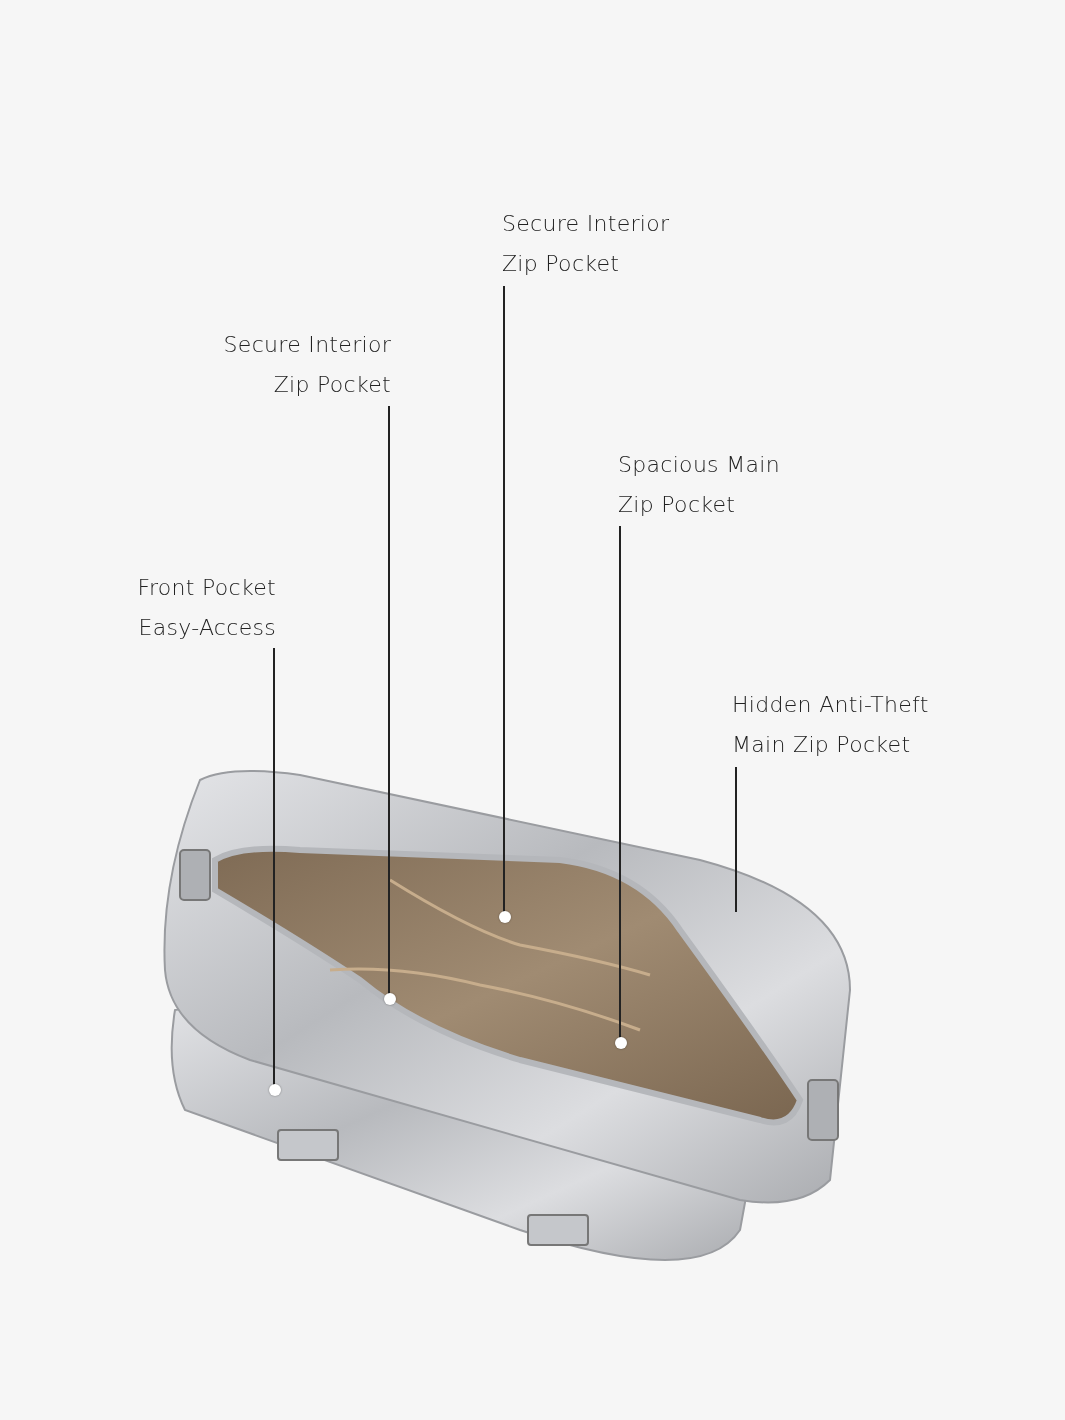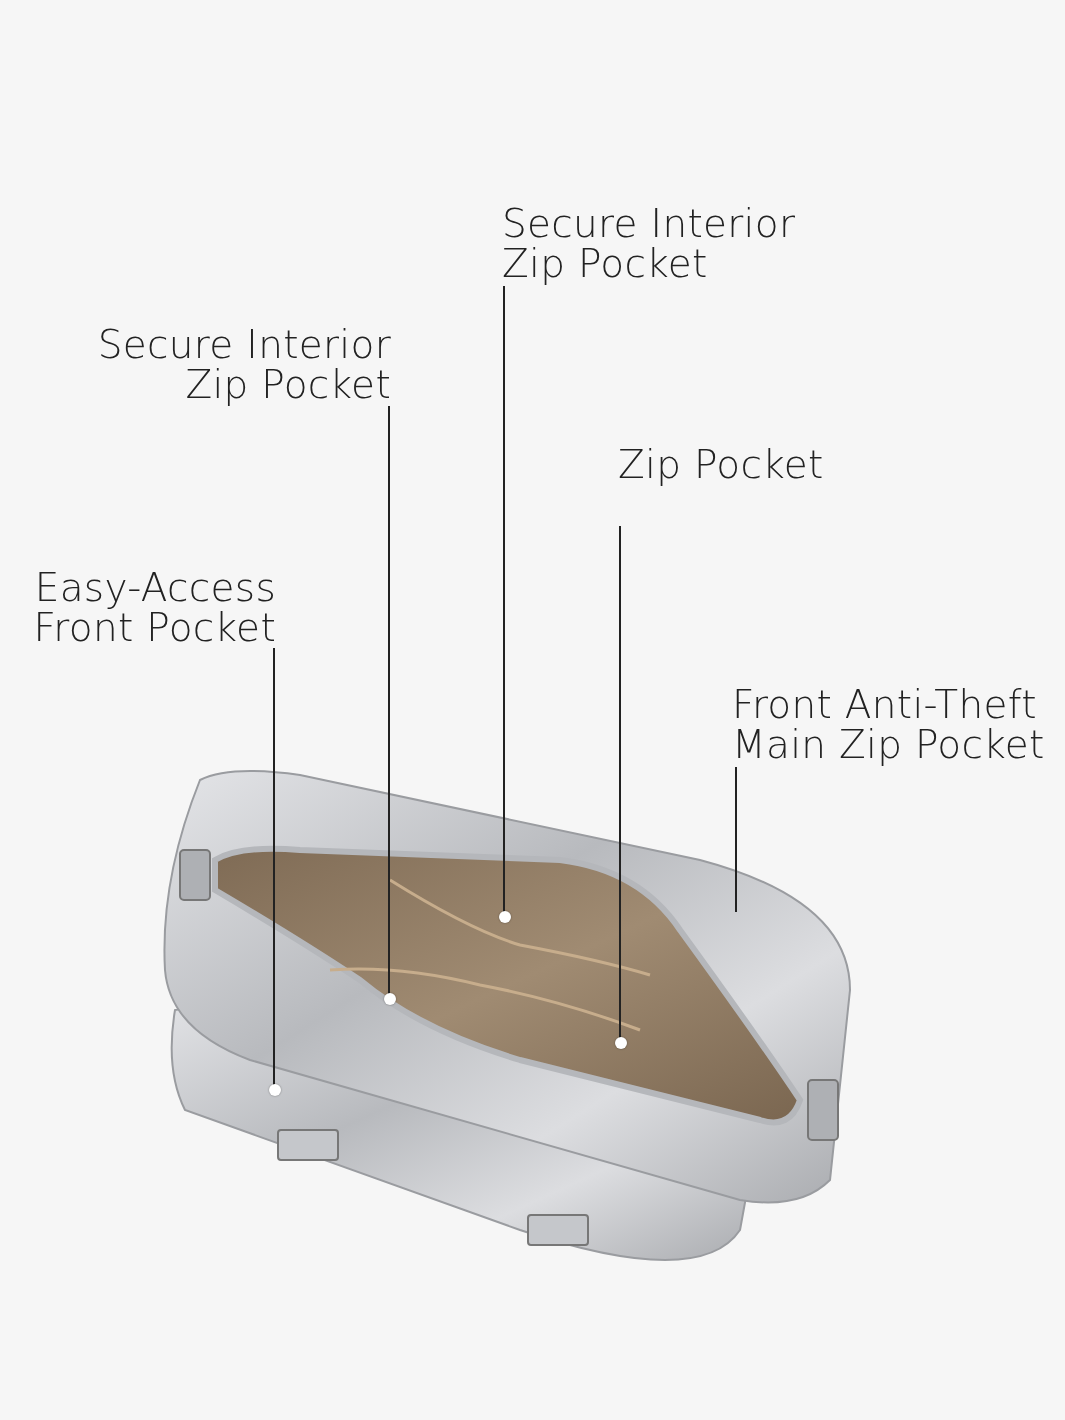--- a/index.html
+++ b/index.html
@@ -1,18 +1,18 @@
 <!DOCTYPE html>
 <html><head>
 <meta charset="utf-8">
 <style>
   html, body { margin:0; padding:0; }
   body { width:1065px; height:1420px; background:#f6f6f6; position:relative; overflow:hidden;
          font-family:"DejaVu Sans", sans-serif; color:#222; }
-  .label { position:absolute; font-size:39px; line-height:40px; font-weight:300; letter-spacing:0.3px; white-space:nowrap; }
+  .label { position:absolute; font-size:22px; line-height:40px; font-weight:300; letter-spacing:0.3px; white-space:nowrap; }
   .label span { display:block; }
   .right { text-align:right; }
   .leader { position:absolute; width:1.5px; background:#222; }
   .dot { position:absolute; width:12px; height:12px; border-radius:50%; background:#fff; box-shadow:0 0 2px rgba(0,0,0,0.4); transform:translate(-6px,-6px); }
   svg.bag { position:absolute; left:0; top:0; }
 </style>
 </head>
 <body>
 
 <svg class="bag" width="1065" height="1420">
@@ -58,22 +58,23 @@
 
 <div class="label" style="left:502px; top:204px;">
   <span>Secure Interior</span>
   <span>Zip Pocket</span>
 </div>
 <div class="label right" style="right:674px; top:325px;">
   <span>Secure Interior</span>
   <span>Zip Pocket</span>
 </div>
 <div class="label" style="left:618px; top:445px;">
+  <span>Spacious Main</span>
   <span>Zip Pocket</span>
 </div>
 <div class="label right" style="right:789px; top:568px;">
+  <span>Front Pocket</span>
   <span>Easy-Access</span>
-  <span>Front Pocket</span>
 </div>
 <div class="label" style="left:732px; top:685px;">
-  <span>Front Anti-Theft</span>
+  <span>Hidden Anti-Theft</span>
   <span>Main Zip Pocket</span>
 </div>
 
 </body></html>

